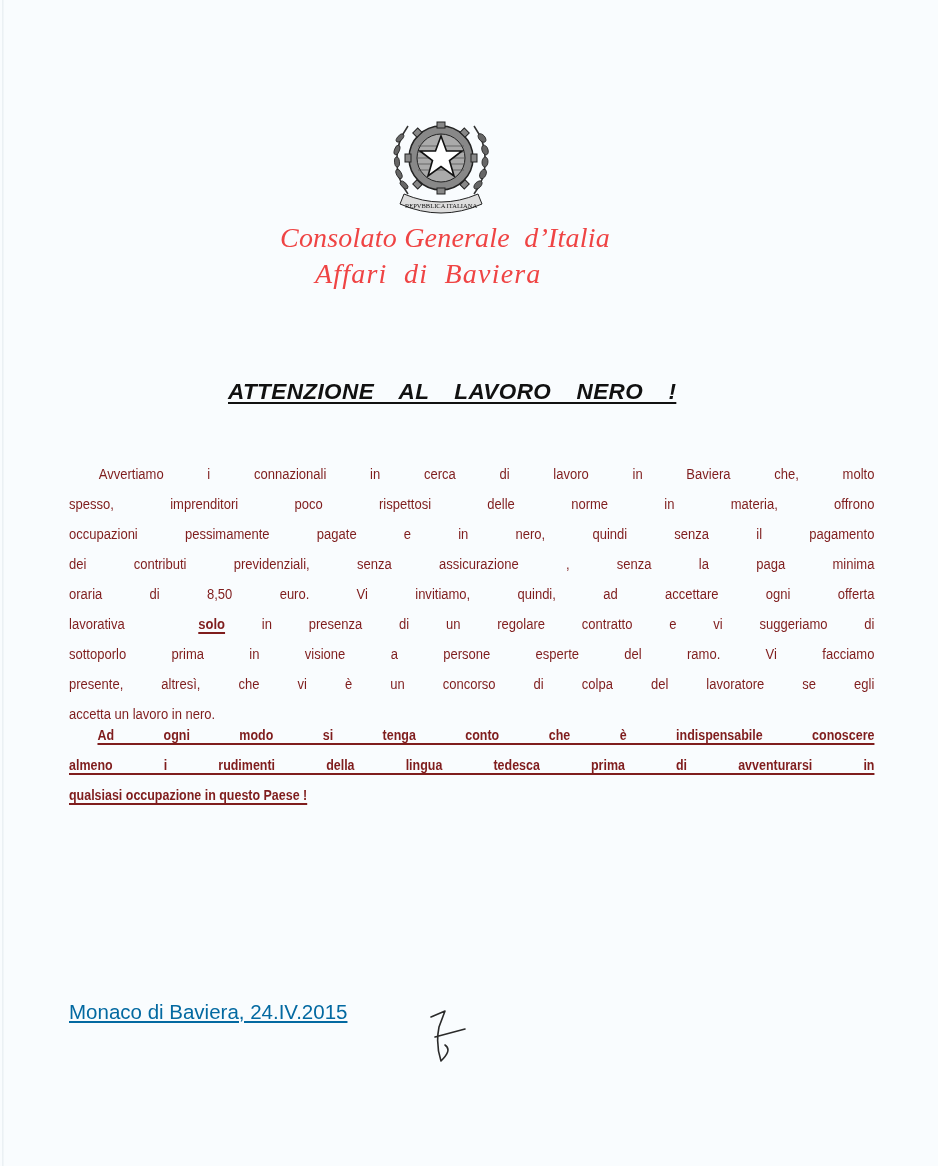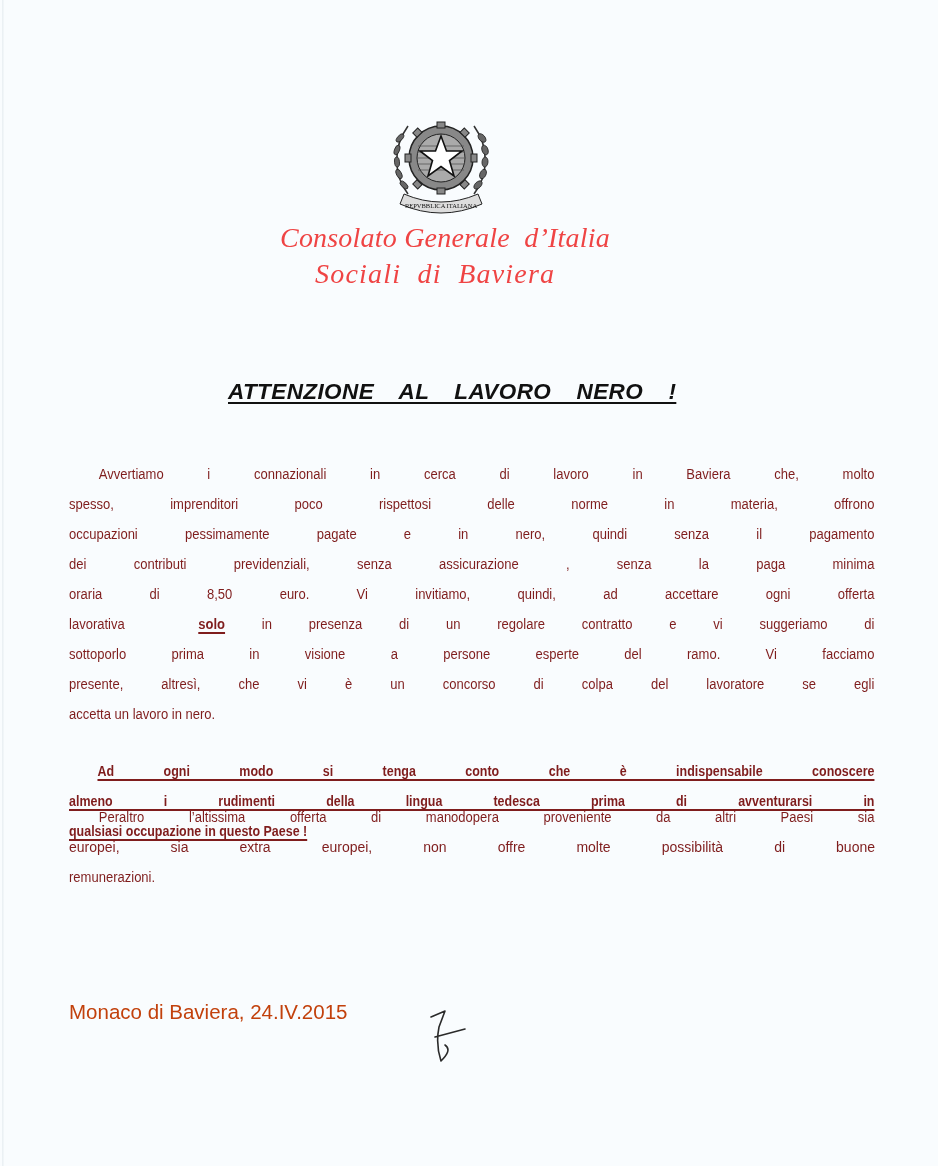--- a/index.html
+++ b/index.html
@@ -54,28 +54,28 @@
     transform: scaleX(0.93); transform-origin: left center;
     width: 866px;
   }
   .ln.last { text-align-last: left; }
   .ln.indent { padding-left: 32px; box-sizing: border-box; }
   .ln.bold { font-weight: bold; text-decoration: underline; text-decoration-thickness: 2px; text-underline-offset: 3px; transform: scaleX(0.89); width: 905px; }
   .ln.loose { transform: none; width: 806px; }
   .solo { font-weight: bold; text-decoration: underline; text-decoration-thickness: 2px; text-underline-offset: 3px; }
 
   .p1 { top: 459px; }
-  .p2 { top: 720px; margin-top: 36px; }
+  .p2 { top: 720px; }
   .p3 { top: 802px; }
   .p4 { top: 884px; }
 
   .signoff {
     position: absolute; left: 69px; top: 1000px;
     font-family: "Liberation Sans", sans-serif;
-    font-size: 20.5px; color: #c2410c; white-space: pre;
+    font-size: 20.5px; color: #0369a1; white-space: pre; text-decoration: underline;
   }
   .signature { position: absolute; left: 425px; top: 1005px; width: 52px; height: 62px; }
 </style>
 </head>
 <body>
 
 <div class="page">
   <div class="scan-edge"></div>
 
   <svg class="emblem" viewBox="0 0 110 112">
@@ -117,21 +117,21 @@
       <line x1="32" y1="64" x2="78" y2="64"></line>
     </g>
 
     <polygon points="55,30 60.5,45 76,45 63.5,54.5 68,70 55,60.5 42,70 46.5,54.5 34,45 49.5,45" fill="#fff" stroke="#111" stroke-width="1.6"></polygon>
 
     <path d="M18 88 Q55 104 92 88 L96 98 Q55 116 14 98 Z" fill="#ddd" stroke="#222" stroke-width="1"></path>
     <text x="55" y="102" text-anchor="middle" font-size="6.5" font-family="'Liberation Serif', serif" fill="#111">REPVBBLICA ITALIANA</text>
   </svg>
 
   <div class="header-line hl1">Consolato Generale  d’Italia</div>
-  <div class="header-line hl2">Sociali  di  Baviera</div>
+  <div class="header-line hl2">Affari  di  Baviera</div>
 
   <div class="title">ATTENZIONE  AL  LAVORO  NERO  !</div>
 
   <div class="body-text p1">
     <div class="ln indent">Avvertiamo i connazionali in cerca di lavoro in Baviera che, molto</div>
     <div class="ln">spesso, imprenditori poco rispettosi delle norme in materia, offrono</div>
     <div class="ln">occupazioni pessimamente pagate e in nero, quindi senza il pagamento</div>
     <div class="ln">dei contributi previdenziali, senza assicurazione , senza la paga minima</div>
     <div class="ln">oraria di 8,50 euro. Vi invitiamo, quindi, ad accettare ogni offerta</div>
     <div class="ln">
@@ -143,25 +143,20 @@
     <div class="ln">presente, altresì, che vi è un concorso di colpa del lavoratore se egli</div>
     <div class="ln last">accetta un lavoro in nero.</div>
   </div>
 
   <div class="body-text p2">
     <div class="ln bold indent">Ad ogni modo si tenga conto che  è indispensabile conoscere</div>
     <div class="ln bold">almeno i rudimenti della lingua tedesca prima di avventurarsi in</div>
     <div class="ln bold last">qualsiasi occupazione in questo Paese !</div>
   </div>
 
-  <div class="body-text p3">
-    <div class="ln indent">Peraltro l’altissima offerta di manodopera proveniente da altri Paesi sia</div>
-    <div class="ln loose">europei, sia extra europei, non offre molte possibilità di buone</div>
-    <div class="ln last">remunerazioni.</div>
-  </div>
 
 
   <div class="signoff">Monaco di Baviera, 24.IV.2015</div>
 
   <svg class="signature" viewBox="0 0 52 62">
     <path d="M6 12 L20 6 L14 22 C12 32 12 44 16 56 C22 50 26 44 20 40 M10 32 L40 24" fill="none" stroke="#2a2a2a" stroke-width="1.6" stroke-linecap="round" stroke-linejoin="round"></path>
   </svg>
 </div>
 
 </body></html>

